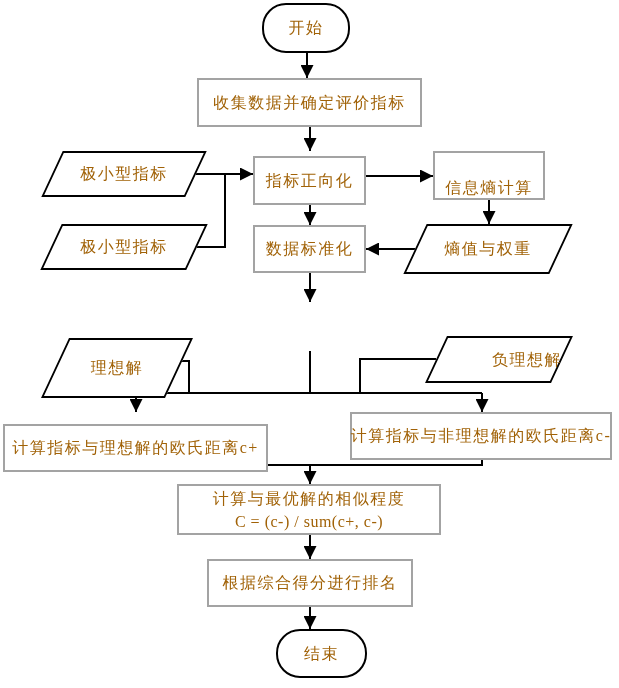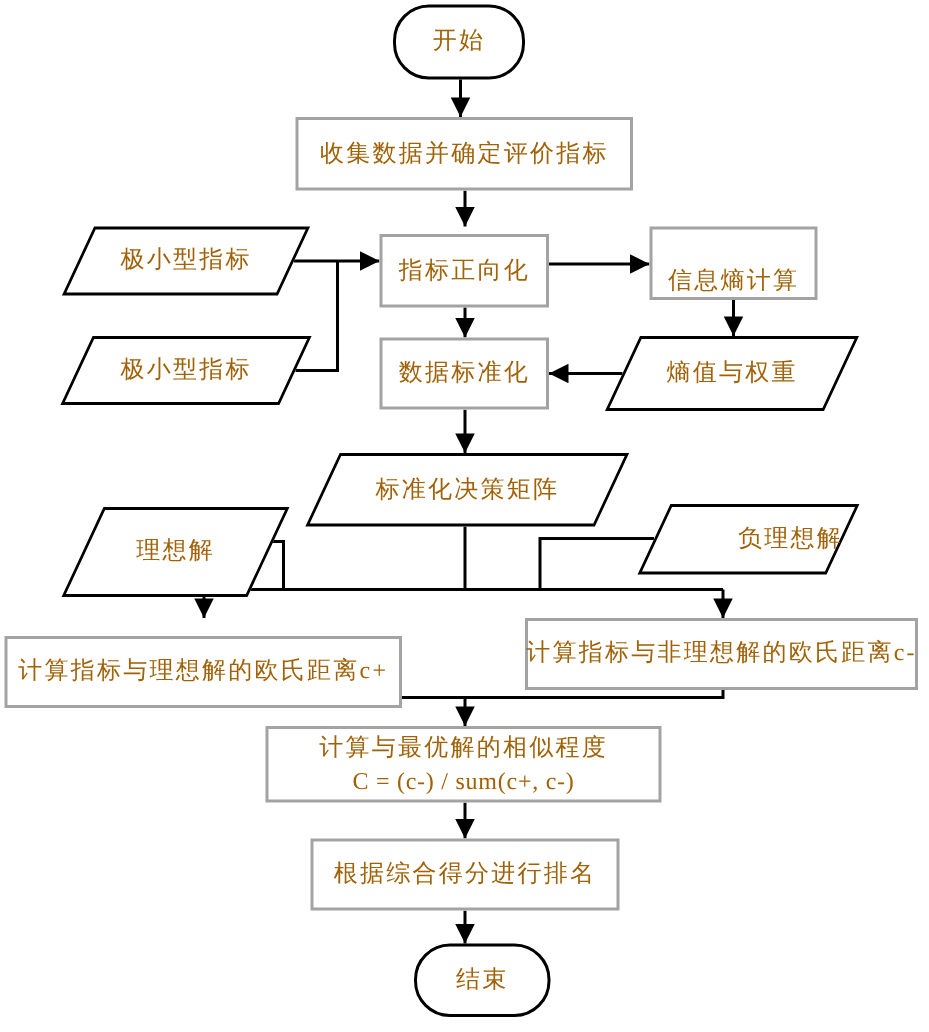--- a/index.html
+++ b/index.html
@@ -127,24 +127,20 @@
   <div class="node para" style="left:51px; top:224px; width:146px; height:46px;">
     <i class="pshape"></i>
     <span class="plabel">极小型指标</span>
   </div>
 
   <div class="node para" style="left:415px; top:224px; width:146px; height:50px;">
     <i class="pshape"></i>
     <span class="plabel">熵值与权重</span>
   </div>
 
-  <div class="node para" style="left:215px; top:302px; width:193px; height:49px;">
-    <i class="pshape"></i>
-    <span class="plabel">标准化决策矩阵</span>
-  </div>
 
   <div class="node para" style="left:55px; top:338px; width:124px; height:60px;">
     <i class="pshape"></i>
     <span class="plabel">理想解</span>
   </div>
 
   <div class="node para" style="left:436px; top:336px; width:126px; height:47px;justify-content:flex-end;">
     <i class="pshape"></i>
     <span class="plabel">负理想解</span>
   </div>

